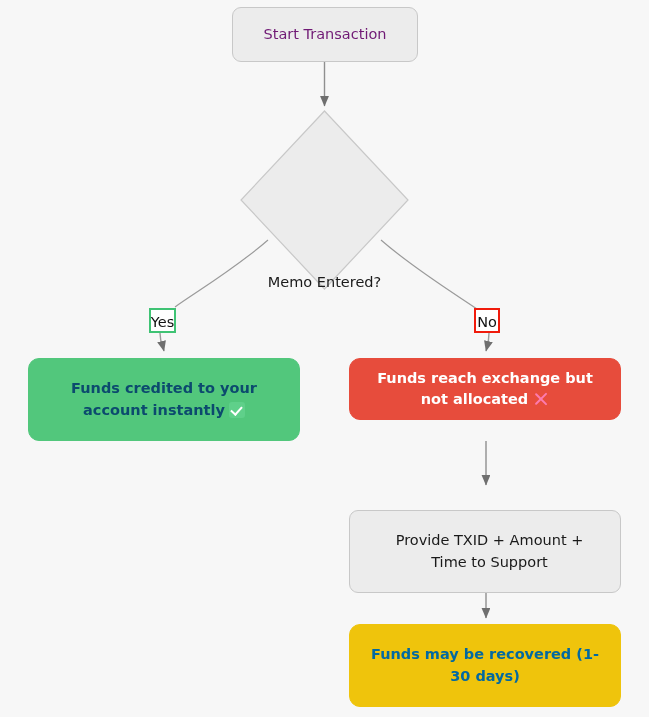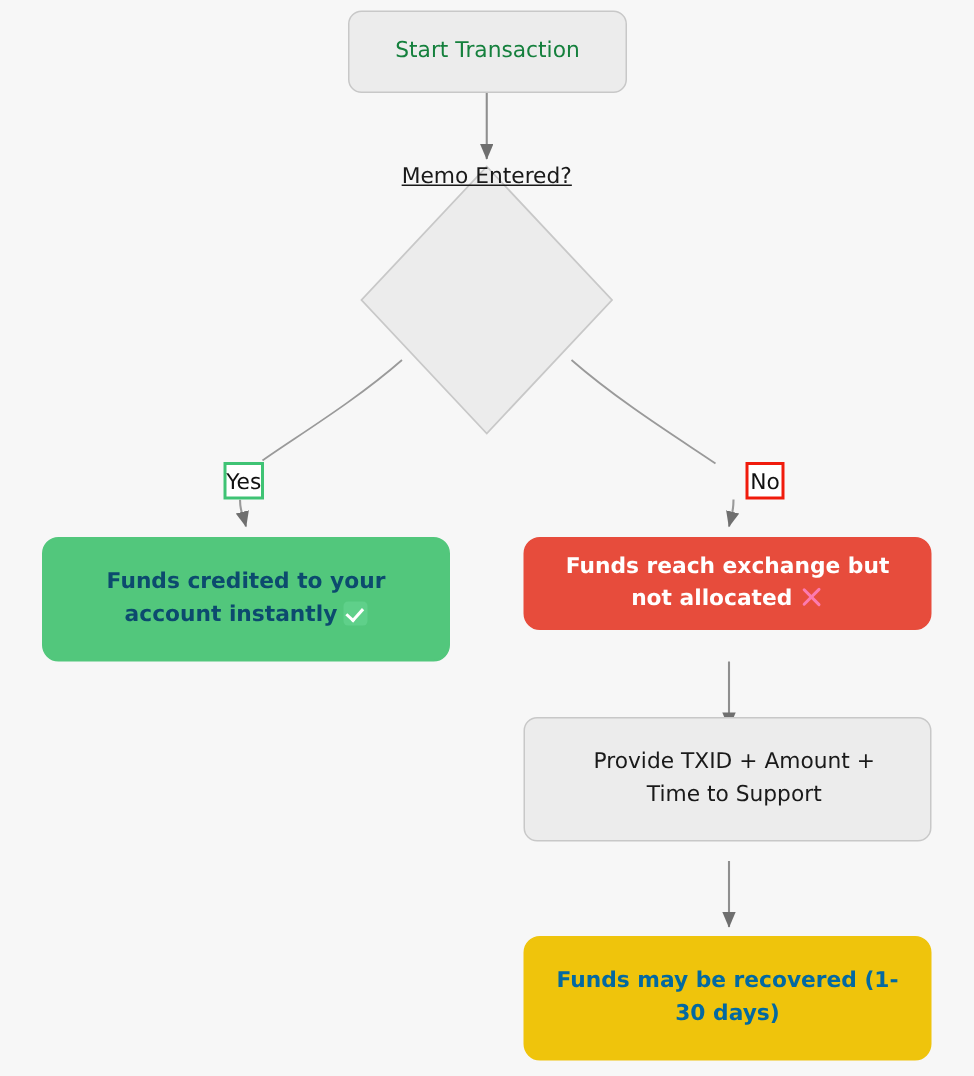--- a/index.html
+++ b/index.html
@@ -33,21 +33,21 @@
     display: flex;
     align-items: center;
     justify-content: center;
     text-align: center;
     line-height: 1.45;
   }
   .node-rect {
     border-radius: 9px;
     border: 1px solid #c8c8c8;
     background: #ececec;
-    color: #15803d;
+    color: #701a75;
     font-size: 14.5px;
     padding: 6px 14px;
     box-shadow: 0 0 0 0 rgba(0,0,0,0);
   }
   .node-rect.start {
     background: #ececec;
   }
   .node-rect.success {
     background: #52c77c;
     border-color: #52c77c;
@@ -84,44 +84,42 @@
     width: 100%;
     height: 100%;
   }
   .diamond-label {
     position: absolute;
     left: 0;
     top: 0;
     width: 100%;
     height: 100%;
     display: flex;
-    align-items: flex-start;
+    align-items: flex-end;
     justify-content: center;
     font-size: 14.5px;
     color: #1a1a1a;
-    text-decoration: underline;
   }
   .edge-label {
     position: absolute;
     box-sizing: border-box;
     background: #ffffff;
     font-size: 14.5px;
     line-height: 1;
     padding: 8px 4px 4px 4px;
     color: #111111;
     display: flex;
     align-items: center;
     justify-content: center;
   }
   .edge-label.yes {
     border: 2px solid #3fc374;
   }
   .edge-label.no {
     border: 2px solid #f01b0c;
-    margin-left: 23px;
   }
   .emoji-check {
     display: inline-block;
     width: 16px;
     height: 16px;
     border-radius: 3px;
     background: #5fd08a;
     position: relative;
     vertical-align: -3px;
     margin-left: 4px;
@@ -215,21 +213,21 @@
     </span>
   </div>
 
   <div class="node node-rect danger" style="left:349px; top:358px; width:272px; height:62px;">
     <span>
       <span class="nodetext">Funds reach exchange but
 not allocated</span><span class="emoji-cross"></span>
     </span>
   </div>
 
-  <div class="node node-rect neutral" style="left:349px; top:478px; width:272px; height:83px;padding-left:23px;">
+  <div class="node node-rect neutral" style="left:349px; top:510px; width:272px; height:83px;padding-left:23px;">
     <span class="nodetext">Provide TXID + Amount +
 Time to Support</span>
   </div>
 
   <div class="node node-rect warn" style="left:349px; top:624px; width:272px; height:83px;">
     <span class="nodetext">Funds may be recovered (1-
 30 days)</span>
   </div>
 
 </div>

